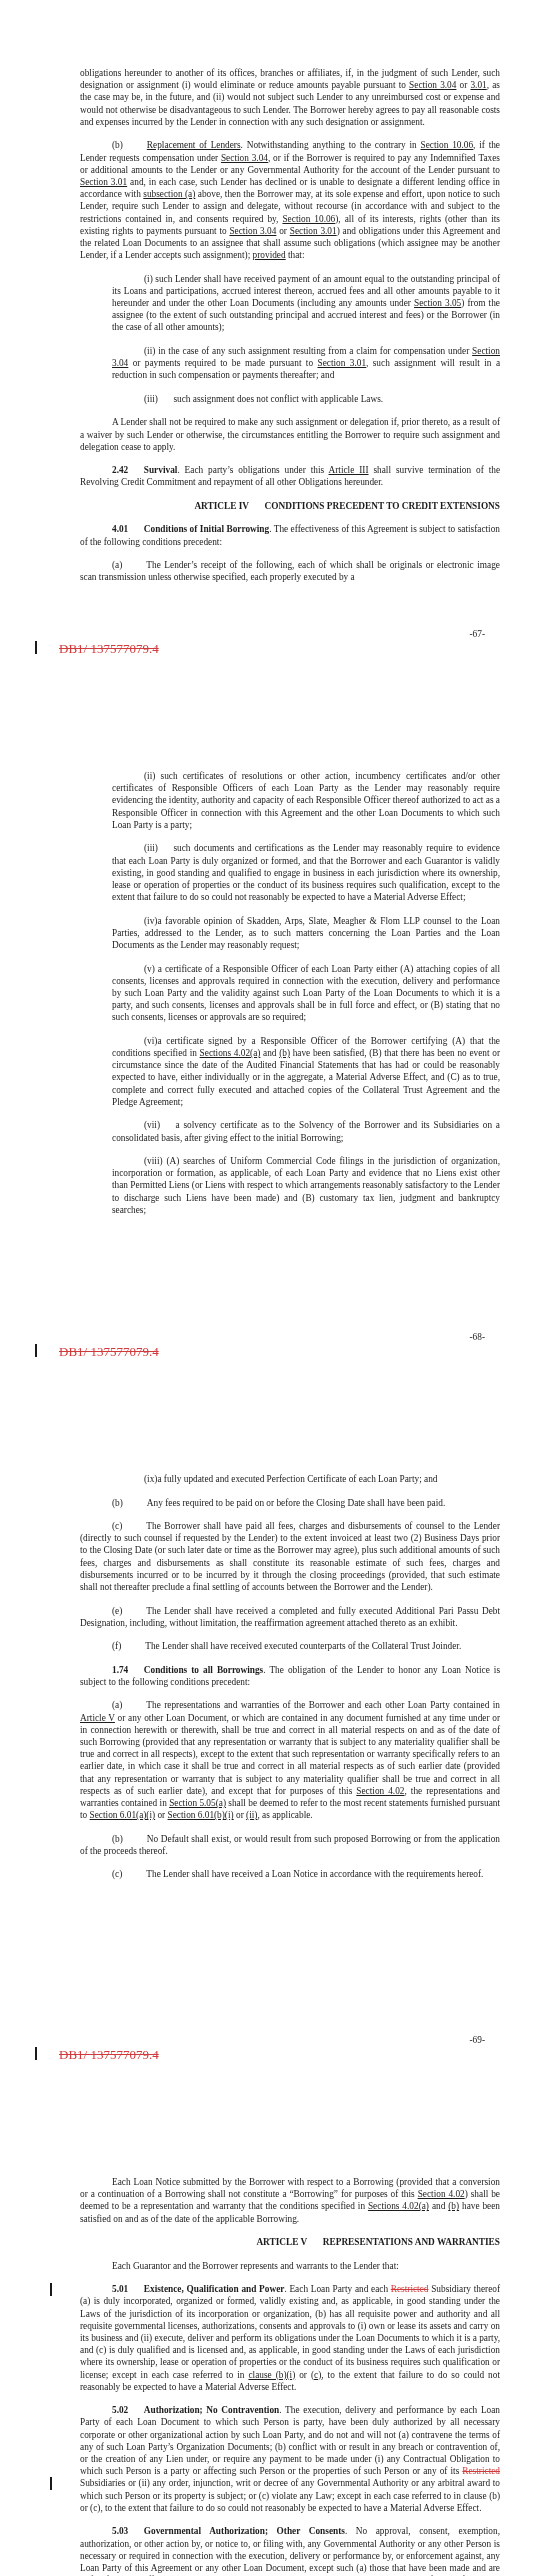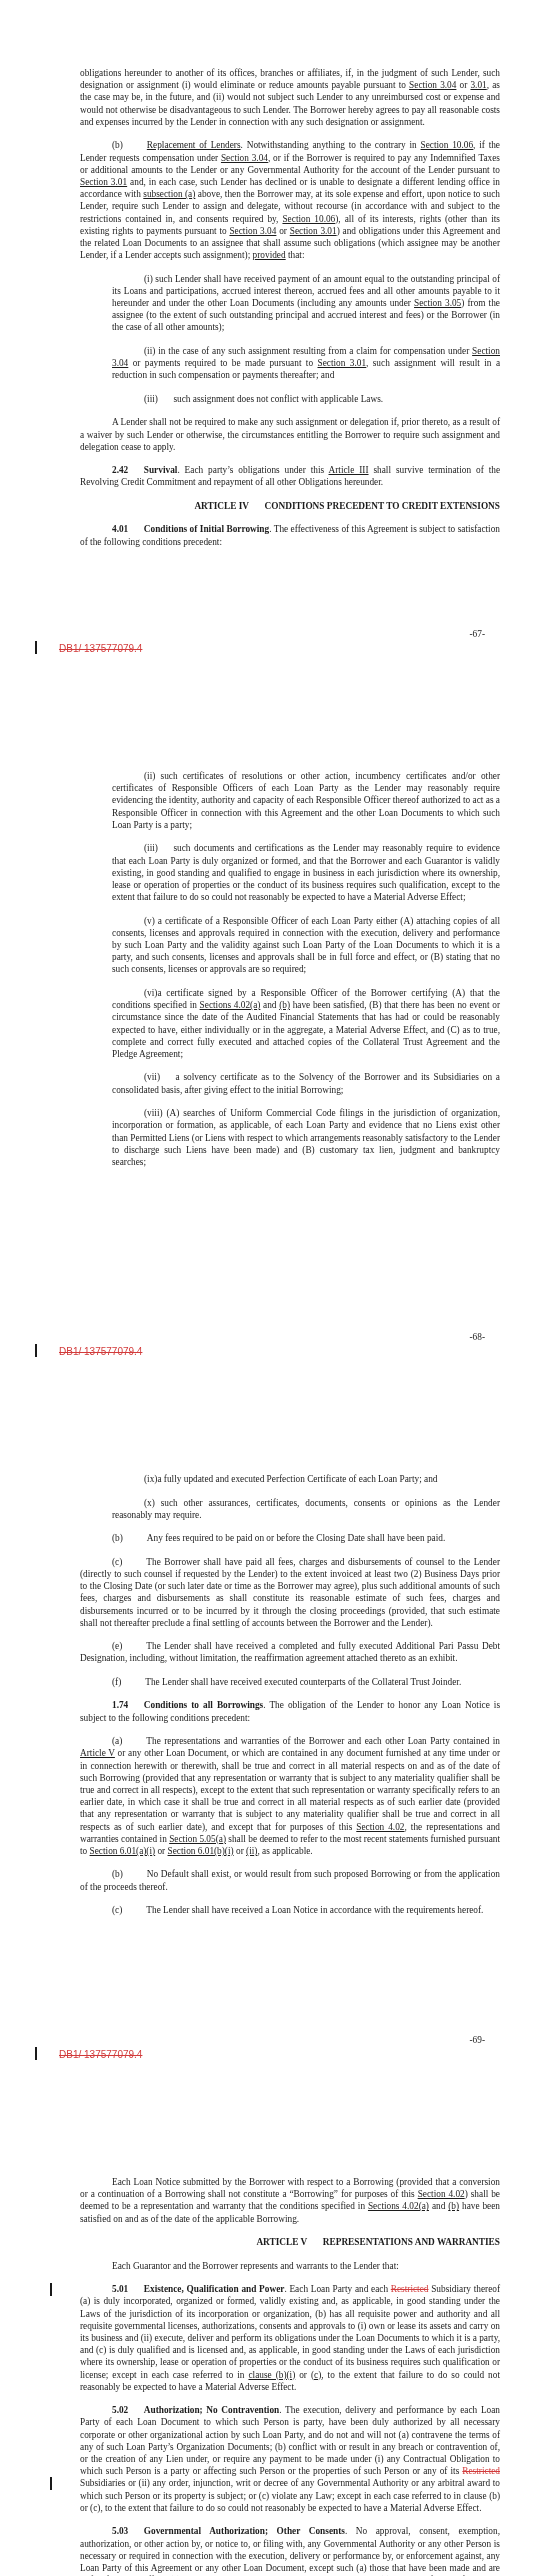--- a/index.html
+++ b/index.html
@@ -25,64 +25,65 @@
   .r.tab{display:inline-block;width:24px;}
   .r.tabsm{display:inline-block;width:15.5px;}
   .cb{position:absolute;left:-30px;width:1.5px;height:13px;background:#1a1a1a;}
   .pagenum{
     position:absolute;left:65px;top:628px;width:420px;
     text-align:right;text-indent:0;
   }
   .footer-bar{position:absolute;left:35px;top:641px;width:1.5px;height:13.4px;background:#1a1a1a;}
   .footer-id{
     position:absolute;left:59px;top:643px;
-    font-family:Liberation Sans, sans-serif;
-    font-size:10px;color:#d23b3b;text-decoration:line-through;
+    font-family:Liberation Serif, serif;
+    font-size:13px;color:#d23b3b;text-decoration:line-through;
   }
 </style>
 </head>
 <body>
 
 <div class="doc">
 
   <section class="page">
     <div class="content">
         <p class="blk flush"><span class="r ">obligations hereunder to another of its offices, branches or affiliates, if, in the judgment of such Lender, such designation or assignment (i) would eliminate or reduce amounts payable pursuant to </span><span class="r u">Section 3.04</span><span class="r "> or </span><span class="r u">3.01</span><span class="r ">, as the case may be, in the future, and (ii) would not subject such Lender to any unreimbursed cost or expense and would not otherwise be disadvantageous to such Lender.  The Borrower hereby agrees to pay all reasonable costs and expenses incurred by the Lender in connection with any such designation or assignment.</span></p>
         <p class="blk para"><span class="r ">(b)</span><span class="r tab"></span><span class="r u">Replacement of Lenders</span><span class="r ">.  Notwithstanding anything to the contrary in </span><span class="r u">Section 10.06</span><span class="r ">, if the Lender requests compensation under </span><span class="r u">Section 3.04</span><span class="r ">, or if the Borrower is required to pay any Indemnified Taxes or additional amounts to the Lender or any Governmental Authority for the account of the Lender pursuant to </span><span class="r u">Section 3.01</span><span class="r "> and, in each case, such Lender has declined or is unable to designate a different lending office in accordance with </span><span class="r u">subsection (a)</span><span class="r "> above, then the Borrower may, at its sole expense and effort, upon notice to such Lender, require such Lender to assign and delegate, without recourse (in accordance with and subject to the restrictions contained in, and consents required by, </span><span class="r u">Section 10.06</span><span class="r ">), all of its interests, rights (other than its existing rights to payments pursuant to </span><span class="r u">Section 3.04</span><span class="r "> or </span><span class="r u">Section 3.01</span><span class="r ">) and obligations under this Agreement and the related Loan Documents to an assignee that shall assume such obligations (which assignee may be another Lender, if a Lender accepts such assignment); </span><span class="r u">provided</span><span class="r "> that:</span></p>
         <p class="blk item"><span class="r ">(i) such Lender shall have received payment of an amount equal to the outstanding principal of its Loans and participations, accrued interest thereon, accrued fees and all other amounts payable to it hereunder and under the other Loan Documents (including any amounts under </span><span class="r u">Section 3.05</span><span class="r ">) from the assignee (to the extent of such outstanding principal and accrued interest and fees) or the Borrower (in the case of all other amounts);</span></p>
         <p class="blk item"><span class="r ">(ii) in the case of any such assignment resulting from a claim for compensation under </span><span class="r u">Section 3.04</span><span class="r "> or payments required to be made pursuant to </span><span class="r u">Section 3.01</span><span class="r ">, such assignment will result in a reduction in such compensation or payments thereafter; and</span></p>
         <p class="blk item"><span class="r ">(iii)</span><span class="r tabsm"></span><span class="r ">such assignment does not conflict with applicable Laws.</span></p>
         <p class="blk para"><span class="r ">A Lender shall not be required to make any such assignment or delegation if, prior thereto, as a result of a waiver by such Lender or otherwise, the circumstances entitling the Borrower to require such assignment and delegation cease to apply.</span></p>
         <p class="blk para"><span class="r b">2.42</span><span class="r tabsm"></span><span class="r b">Survival</span><span class="r ">.  Each party’s obligations under this </span><span class="r u">Article III</span><span class="r "> shall survive termination of the Revolving Credit Commitment and repayment of all other Obligations hereunder.</span></p>
         <p class="blk center"><span class="r b">ARTICLE IV</span><span class="r tabsm"></span><span class="r b">CONDITIONS PRECEDENT TO CREDIT EXTENSIONS</span></p>
         <p class="blk para"><span class="r b">4.01</span><span class="r tabsm"></span><span class="r b">Conditions of Initial Borrowing</span><span class="r ">.  The effectiveness of this Agreement is subject to satisfaction of the following conditions precedent:</span></p>
+        <p class="blk para"><span class="r ">(a)</span><span class="r tab"></span><span class="r ">The Lender’s receipt of the following, each of which shall be originals or electronic image scan transmission unless otherwise specified, each properly executed by a</span></p>
       </div>
     <div class="pagenum">-67-</div>
     <span class="footer-bar"></span>
     <div class="footer-id">DB1/ 137577079.4</div>
   </section>
 
   <section class="page">
     <div class="content">
         <p class="blk item"><span class="r ">(ii) such certificates of resolutions or other action, incumbency certificates and/or other certificates of Responsible Officers of each Loan Party as the Lender may reasonably require evidencing the identity, authority and capacity of each Responsible Officer thereof authorized to act as a Responsible Officer in connection with this Agreement and the other Loan Documents to which such Loan Party is a party;</span></p>
         <p class="blk item"><span class="r ">(iii)</span><span class="r tabsm"></span><span class="r ">such documents and certifications as the Lender may reasonably require to evidence that each Loan Party is duly organized or formed, and that the Borrower and each Guarantor is validly existing, in good standing and qualified to engage in business in each jurisdiction where its ownership, lease or operation of properties or the conduct of its business requires such qualification, except to the extent that failure to do so could not reasonably be expected to have a Material Adverse Effect;</span></p>
+        <p class="blk item"><span class="r ">(iv)a favorable opinion of Skadden, Arps, Slate, Meagher &amp; Flom LLP counsel to the Loan Parties, addressed to the Lender, as to such matters concerning the Loan Parties and the Loan Documents as the Lender may reasonably request;</span></p>
         <p class="blk item"><span class="r ">(v) a certificate of a Responsible Officer of each Loan Party either (A) attaching copies of all consents, licenses and approvals required in connection with the execution, delivery and performance by such Loan Party and the validity against such Loan Party of the Loan Documents to which it is a party, and such consents, licenses and approvals shall be in full force and effect, or (B) stating that no such consents, licenses or approvals are so required;</span></p>
         <p class="blk item"><span class="r ">(vi)a certificate signed by a Responsible Officer of the Borrower certifying (A) that the conditions specified in </span><span class="r u">Sections 4.02(a)</span><span class="r "> and </span><span class="r u">(b)</span><span class="r "> have been satisfied, (B) that there has been no event or circumstance since the date of the Audited Financial Statements that has had or could be reasonably expected to have, either individually or in the aggregate, a Material Adverse Effect, and (C) as to true, complete and correct fully executed and attached copies of the Collateral Trust Agreement and the Pledge Agreement;</span></p>
         <p class="blk item"><span class="r ">(vii)</span><span class="r tabsm"></span><span class="r ">a solvency certificate as to the Solvency of the Borrower and its Subsidiaries on a consolidated basis, after giving effect to the initial Borrowing;</span></p>
         <p class="blk item"><span class="r ">(viii) (A) searches of Uniform Commercial Code filings in the jurisdiction of organization, incorporation or formation, as applicable, of each Loan Party and evidence that no Liens exist other than Permitted Liens (or Liens with respect to which arrangements reasonably satisfactory to the Lender to discharge such Liens have been made) and (B) customary tax lien, judgment and bankruptcy searches;</span></p>
       </div>
     <div class="pagenum">-68-</div>
     <span class="footer-bar"></span>
     <div class="footer-id">DB1/ 137577079.4</div>
   </section>
 
   <section class="page">
     <div class="content">
         <p class="blk item"><span class="r ">(ix)a fully updated and executed Perfection Certificate of each Loan Party; and</span></p>
-        <p class="blk item"><span class="r ">(x) such other assurances, certificates, documents, consents or opinions as the Lender reasonably may require.</span></p>
         <p class="blk para"><span class="r ">(b)</span><span class="r tab"></span><span class="r ">Any fees required to be paid on or before the Closing Date shall have been paid.</span></p>
         <p class="blk para"><span class="r ">(c)</span><span class="r tab"></span><span class="r ">The Borrower shall have paid all fees, charges and disbursements of counsel to the Lender (directly to such counsel if requested by the Lender) to the extent invoiced at least two (2) Business Days prior to the Closing Date (or such later date or time as the Borrower may agree), plus such additional amounts of such fees, charges and disbursements as shall constitute its reasonable estimate of such fees, charges and disbursements incurred or to be incurred by it through the closing proceedings (provided, that such estimate shall not thereafter preclude a final settling of accounts between the Borrower and the Lender).</span></p>
         <p class="blk para"><span class="r ">(e)</span><span class="r tab"></span><span class="r ">The Lender shall have received a completed and fully executed Additional Pari Passu Debt Designation, including, without limitation, the reaffirmation agreement attached thereto as an exhibit.</span></p>
         <p class="blk para"><span class="r ">(f)</span><span class="r tab"></span><span class="r ">The Lender shall have received executed counterparts of the Collateral Trust Joinder.</span></p>
         <p class="blk para"><span class="r b">1.74</span><span class="r tabsm"></span><span class="r b">Conditions to all Borrowings</span><span class="r ">.  The obligation of the Lender to honor any Loan Notice is subject to the following conditions precedent:</span></p>
         <p class="blk para"><span class="r ">(a)</span><span class="r tab"></span><span class="r ">The representations and warranties of the Borrower and each other Loan Party contained in </span><span class="r u">Article V</span><span class="r "> or any other Loan Document, or which are contained in any document furnished at any time under or in connection herewith or therewith, shall be true and correct in all material respects on and as of the date of such Borrowing (provided that any representation or warranty that is subject to any materiality qualifier shall be true and correct in all respects), except to the extent that such representation or warranty specifically refers to an earlier date, in which case it shall be true and correct in all material respects as of such earlier date (provided that any representation or warranty that is subject to any materiality qualifier shall be true and correct in all respects as of such earlier date), and except that for purposes of this </span><span class="r u">Section 4.02</span><span class="r ">, the representations and warranties contained in </span><span class="r u">Section 5.05(a)</span><span class="r "> shall be deemed to refer to the most recent statements furnished pursuant to </span><span class="r u">Section 6.01(a)(i)</span><span class="r "> or </span><span class="r u">Section 6.01(b)(i)</span><span class="r "> or </span><span class="r u">(ii)</span><span class="r ">, as applicable.</span></p>
         <p class="blk para"><span class="r ">(b)</span><span class="r tab"></span><span class="r ">No Default shall exist, or would result from such proposed Borrowing or from the application of the proceeds thereof.</span></p>
         <p class="blk para"><span class="r ">(c)</span><span class="r tab"></span><span class="r ">The Lender shall have received a Loan Notice in accordance with the requirements hereof.</span></p>
       </div>
     <div class="pagenum">-69-</div>

